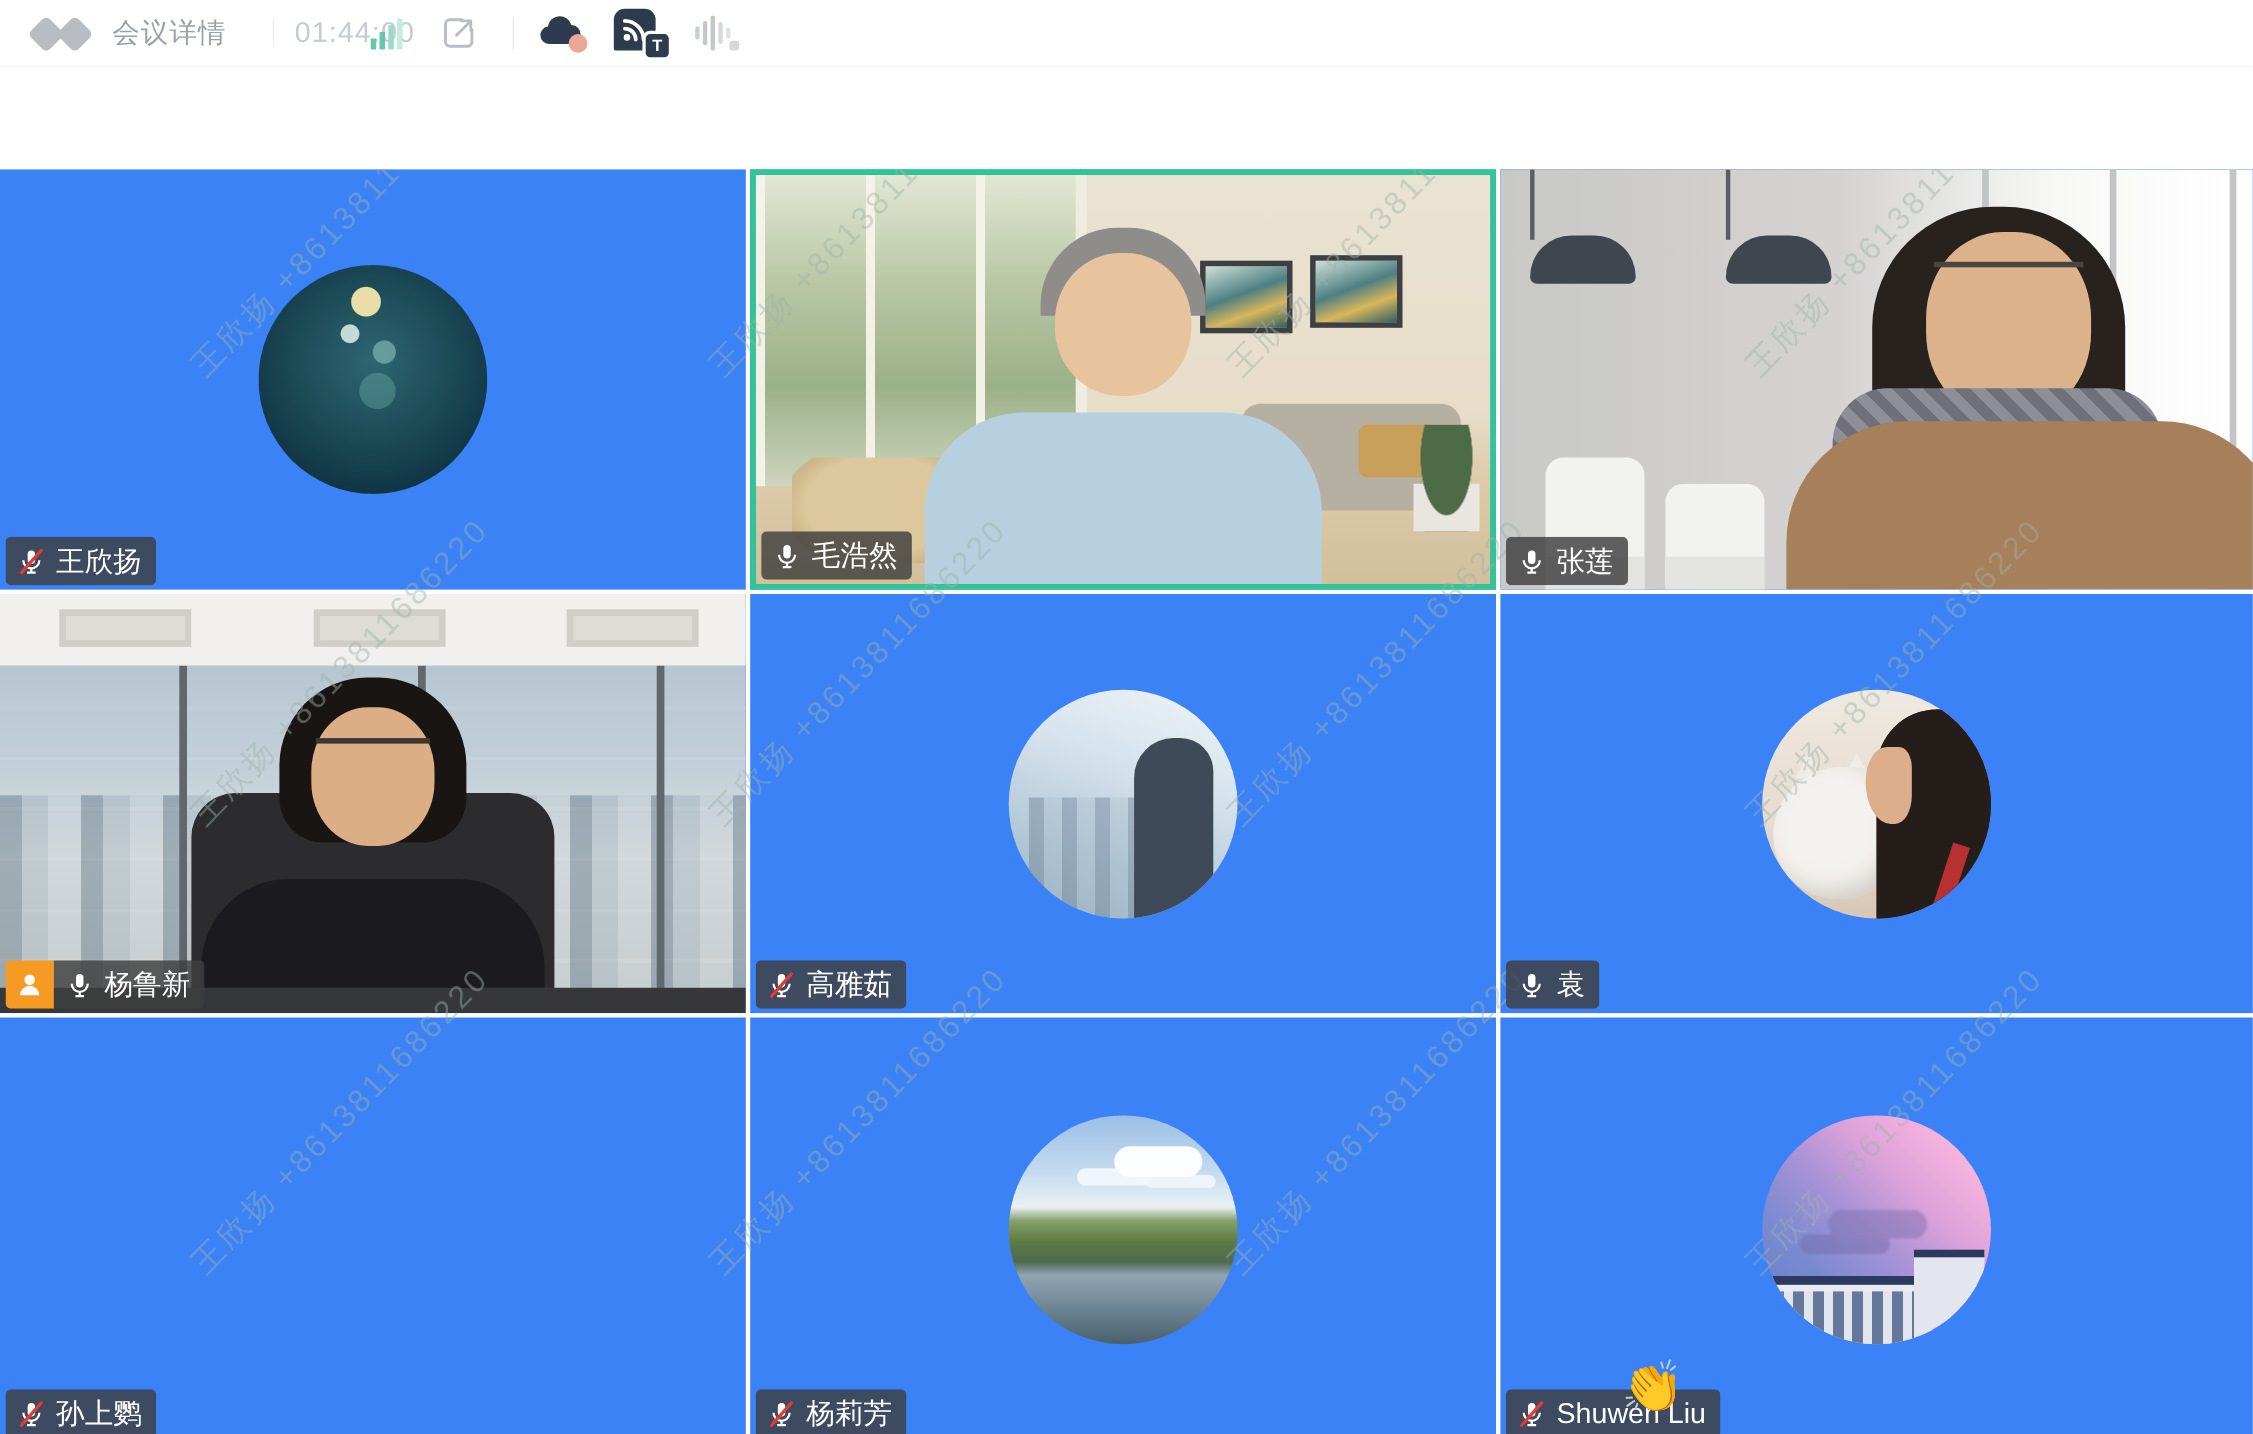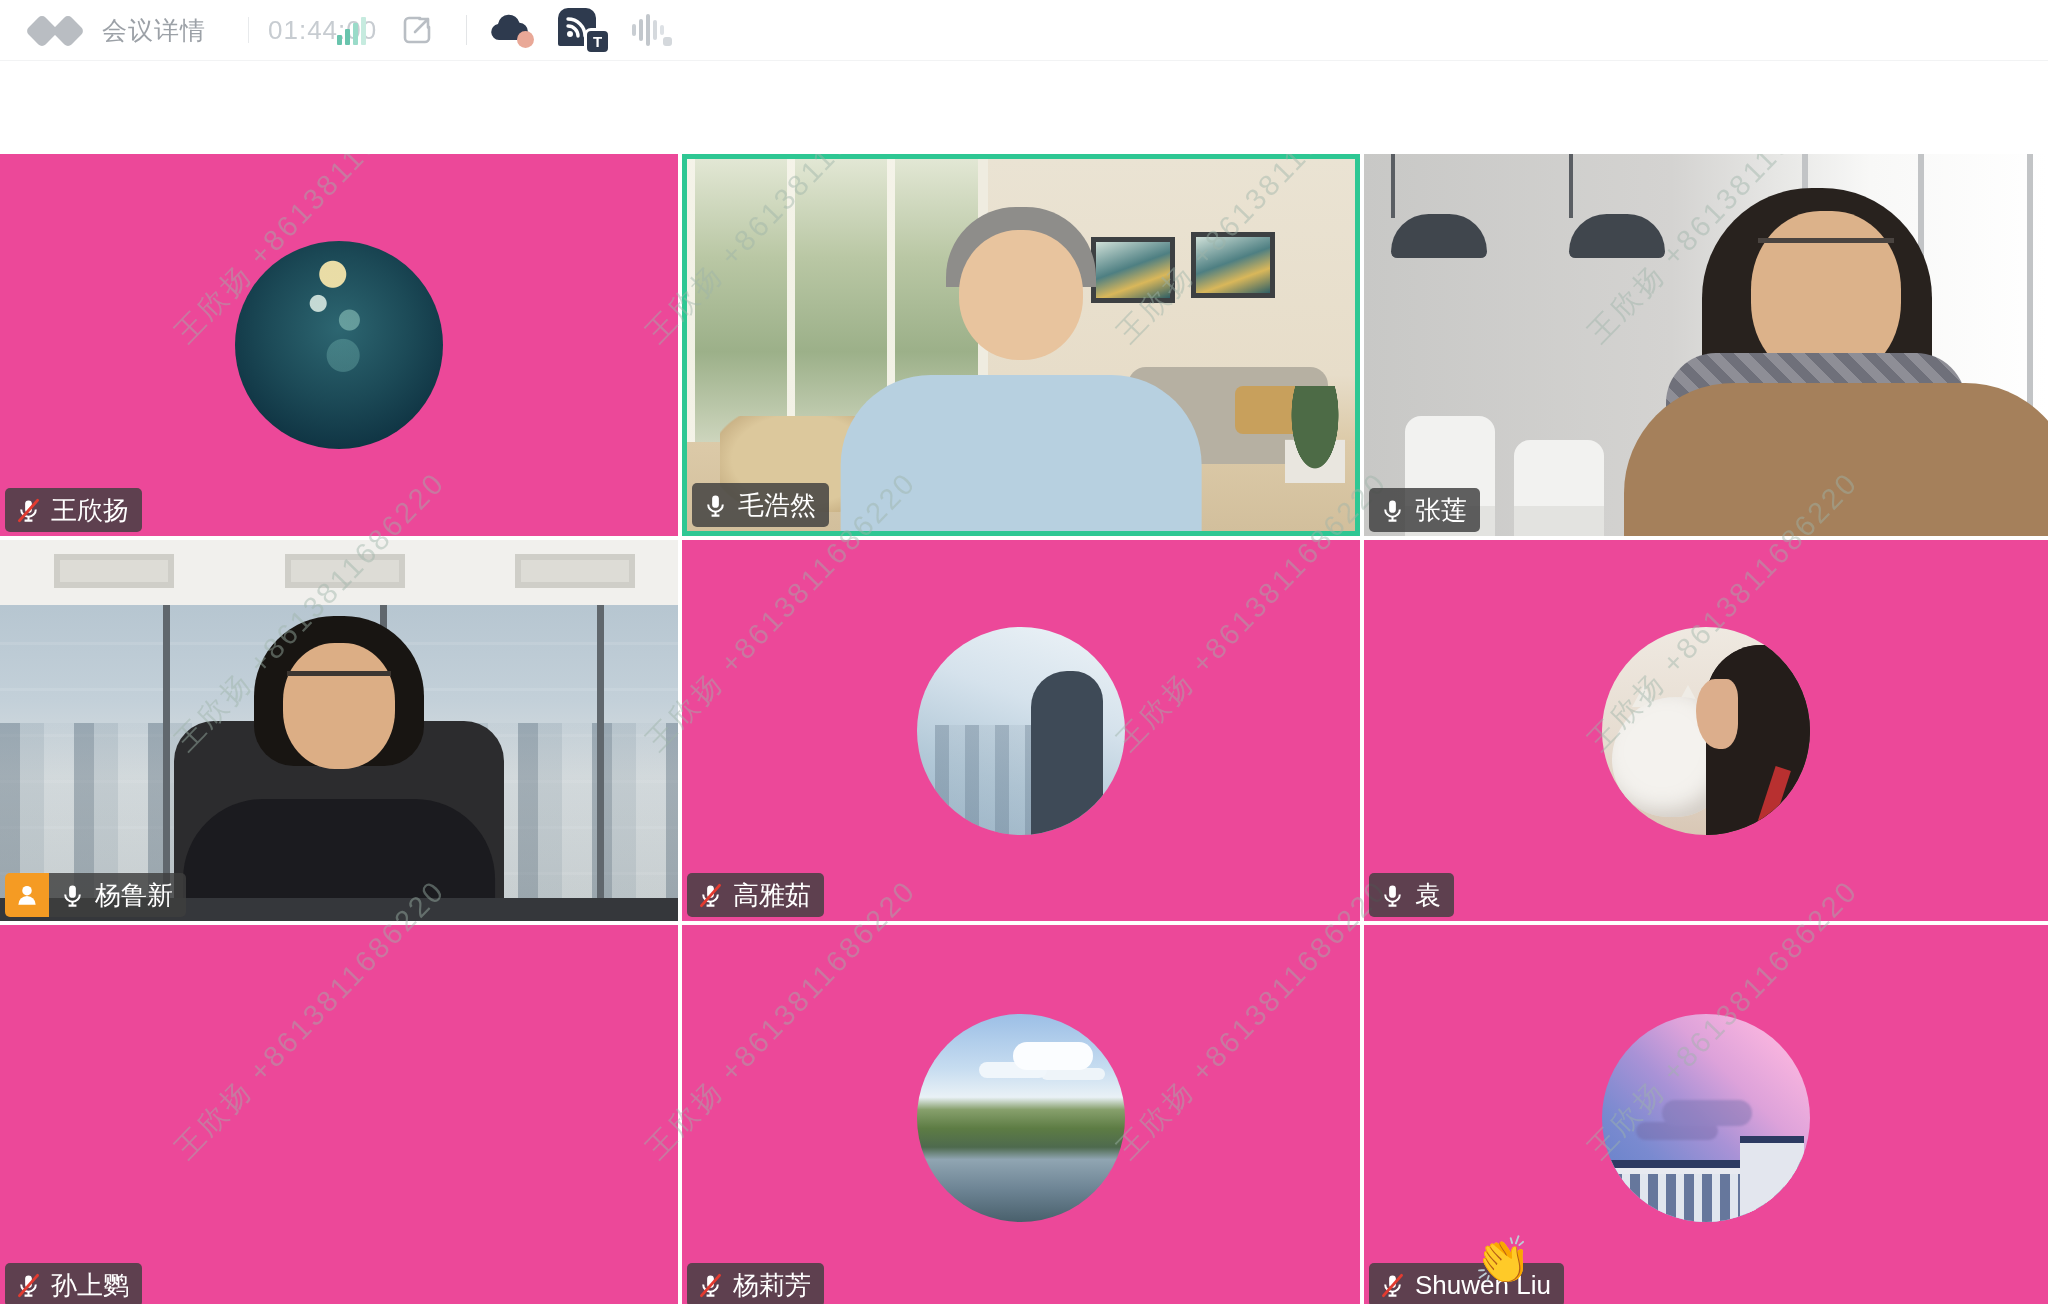--- a/index.html
+++ b/index.html
@@ -41,21 +41,21 @@
   .wave b:nth-child(3){ height:32px; background:#c2c7cc; }
   .wave b:nth-child(4){ height:20px; background:#d5d9dd; }
   .wave b:nth-child(5){ height:10px; background:#dde1e5; }
   .wave .mdot { position:absolute; right:0px; bottom:2px; width:9px; height:9px; border-radius:3px;
     background:#d4d8dc; }
 
   
   .stage { position:absolute; left:0; top:154px; width:2048px; height:1150px; }
   .grid { display:grid; grid-template-columns:678px 678px 684px; grid-template-rows:382px 381px 386px;
     gap:4px; background:#fff; }
-  .tile { position:relative; background:#ec4899; overflow:hidden; cursor:pointer; }
+  .tile { position:relative; background:#3b82f6; overflow:hidden; cursor:pointer; }
   .tile.active { border:5px solid var(--active-speaker-border,#2ec793); }
 
   
   .tag-row { position:absolute; left:5px; bottom:4px; display:flex; align-items:stretch; z-index:10;
     border-radius:5px; overflow:hidden; }
   .tag { display:flex; align-items:center; gap:9px; height:44px; padding:0 13px 0 10px;
     background:rgba(62,62,62,0.82); }
   .tag .nm { color:#fff; font-size:26px; white-space:nowrap; }
   .mic { width:27px; height:27px; display:block; }
   .host-badge { width:44px; height:44px; background:var(--host-badge,#f59b23);

